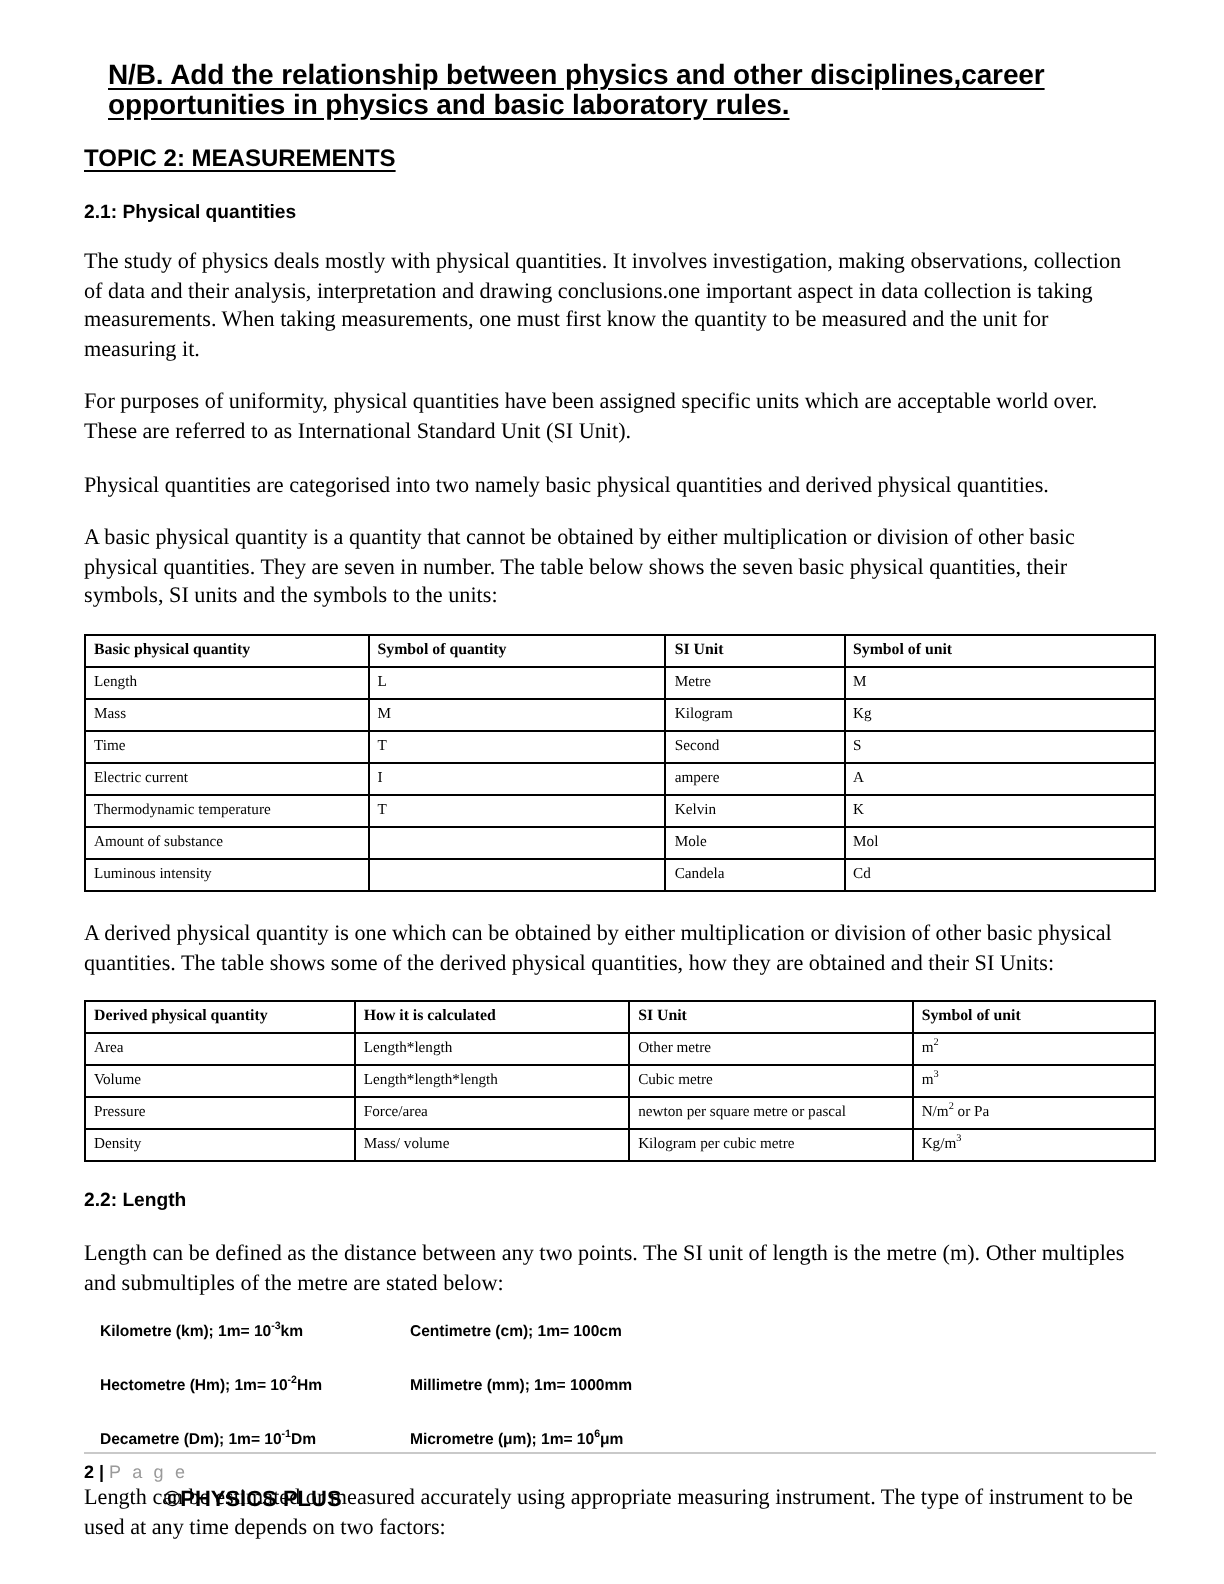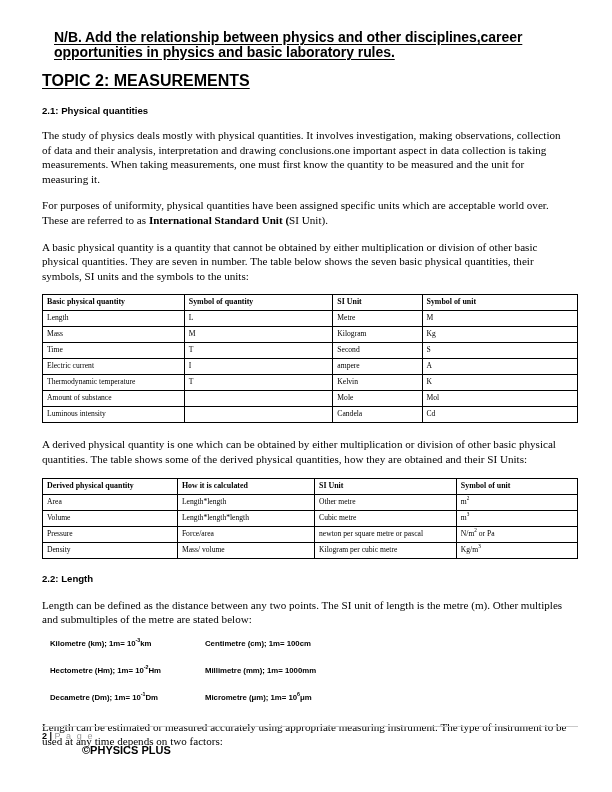--- a/index.html
+++ b/index.html
@@ -29,21 +29,21 @@
     font-size: 14px;
     line-height: 14.5px;
     text-decoration: underline;
     text-underline-offset: 2px;
     margin: 0 0 13px 12px;
     letter-spacing: -0.06px;
   }
   .topic-head {
     font-family: "Liberation Sans", sans-serif;
     font-weight: bold;
-    font-size: 16px;
+    font-size: 12px;
     text-decoration: underline;
     text-underline-offset: 2px;
     margin: 0 0 15px 0;
   }
   .sub-head {
     font-family: "Liberation Sans", sans-serif;
     font-weight: bold;
     font-size: 9.6px;
     margin: 0 0 12px 0;
   }
@@ -53,21 +53,21 @@
     font-size: 9.6px;
     margin: 0 0 14px 0;
   }
   p.para {
     font-size: 11.1px;
     line-height: 14.6px;
     margin: 0 12px 12px 0;
     text-align: left;
   }
   p.para.tight { margin-bottom: 11px; }
-  .b { font-weight: bold; }
+  .b { font-weight: normal; }
 
   table.doc-table {
     border-collapse: collapse;
     width: 100%;
     margin: 0 0 14px 0;
     table-layout: fixed;
   }
   table.doc-table td, table.doc-table th {
     border: 0.8px solid #000000;
     padding: 2px 4px 2px 4px;
@@ -163,20 +163,21 @@
   <p class="topic-head">TOPIC 2: MEASUREMENTS</p>
 
   <p class="sub-head">2.1: Physical quantities</p>
 
   <p class="para"> The study of physics deals mostly with physical quantities. It involves investigation, making observations, collection of data and their analysis, interpretation and drawing conclusions.one important aspect in data collection is taking measurements. When taking measurements, one must first know the quantity to be measured and the unit for measuring it.</p>
 
   <p class="para">
     <span>For purposes of uniformity, physical quantities have been assigned specific units which are acceptable world over. These are referred to as </span><span class="b">International Standard Unit (</span><span>SI Unit).</span>
   </p>
 
+  <p class="para">Physical quantities are categorised into two namely basic physical quantities and derived physical quantities.</p>
 
   <p class="para tight">A basic physical quantity is a quantity that cannot be obtained by either multiplication or division of other basic physical quantities. They are seven in number. The table below shows the seven basic physical quantities, their symbols, SI units and the symbols to the units:</p>
 
   <table class="doc-table t1">
     <colgroup>
         <col class="c1">
         <col class="c2">
         <col class="c3">
         <col class="c4">
       </colgroup>

